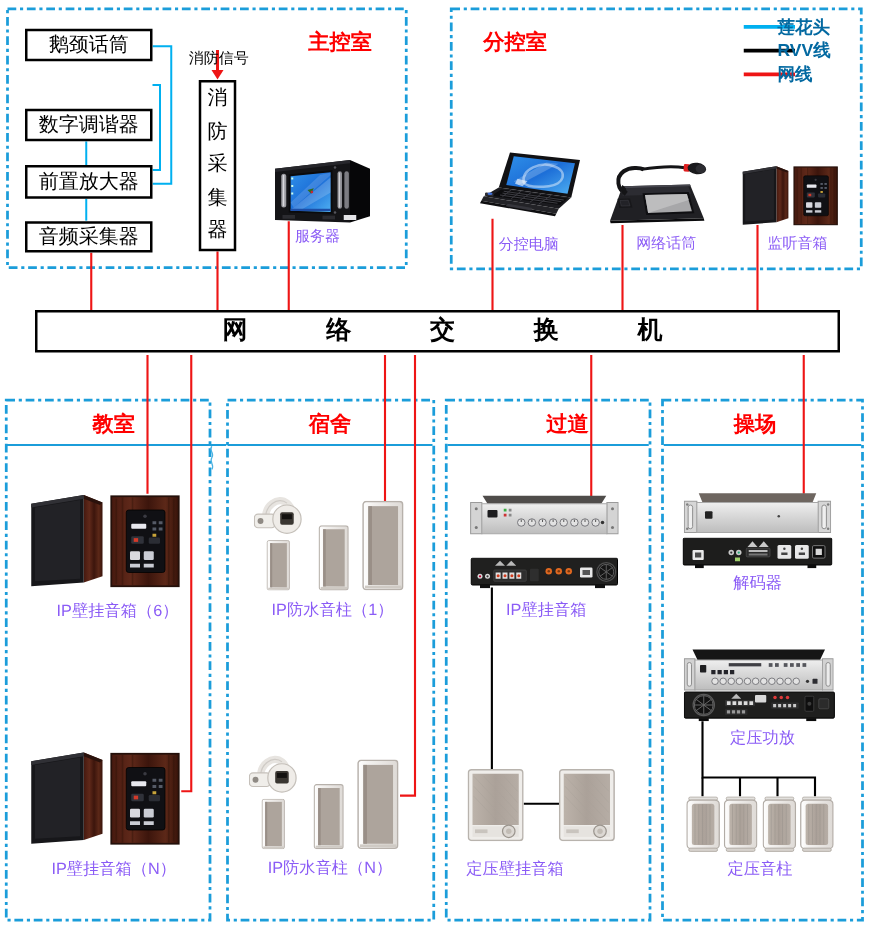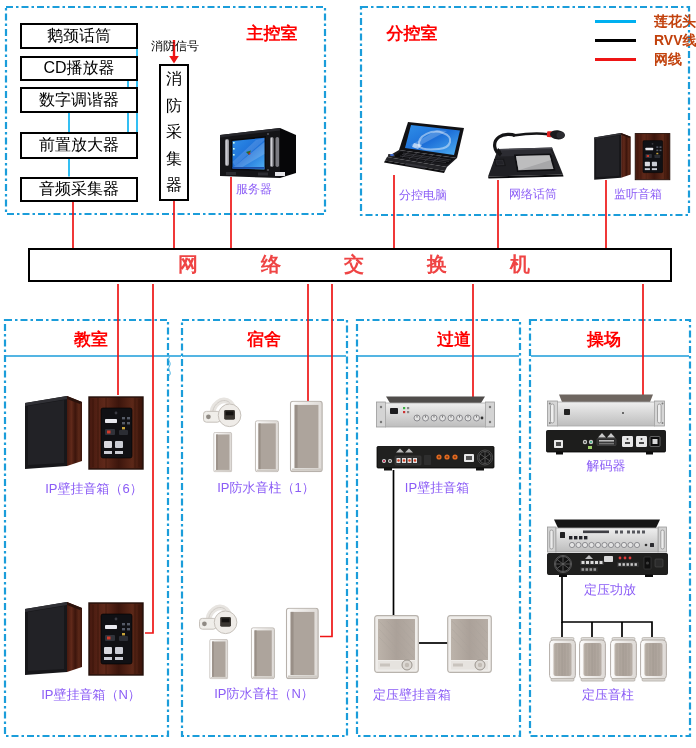--- a/index.html
+++ b/index.html
@@ -5,37 +5,37 @@
   html,body{margin:0;padding:0;background:#fff;}
   .stage{position:relative;width:696px;height:748px;background:#fff;overflow:hidden;
          font-family:"Liberation Sans",sans-serif;}
   .layer{position:absolute;left:0;top:0;}
   .abs{position:absolute;}
   .room-title{position:absolute;color:#ff0000;font-weight:bold;font-size:17px;
               transform:translateX(-50%);white-space:nowrap;}
   .dev-label{position:absolute;color:#8b5cf6;font-size:12px;transform:translateX(-50%);
              white-space:nowrap;}
   .dev-label.lg{font-size:13px;}
-  .src-box{position:absolute;left:20px;width:118px;background:#fff;border:2px solid #000;
+  .src-box{position:absolute;left:20px;width:102px;background:#fff;border:2px solid #000;
            box-sizing:border-box;display:flex;align-items:center;justify-content:center;
            font-size:16px;color:#000;white-space:nowrap;}
   .fire-box{position:absolute;left:159px;top:64px;width:30px;height:137px;background:#fff;
             border:2px solid #000;box-sizing:border-box;display:flex;align-items:center;
             justify-content:center;text-align:center;}
   .fire-box span{white-space:pre;font-size:16px;line-height:26.6px;color:#000;display:block;}
   .fire-signal{position:absolute;left:175px;top:38px;transform:translateX(-50%);
                font-size:12px;color:#000;white-space:nowrap;}
   .switch-bar{position:absolute;left:28px;top:248px;width:644px;height:34px;
               border:2px solid #000;box-sizing:border-box;background:#fff;}
   .switch-text{position:absolute;left:178px;top:248px;height:34px;line-height:33px;
-               font-size:20px;font-weight:bold;letter-spacing:63px;color:#ef4444;
+               font-size:20px;font-weight:bold;letter-spacing:63px;color:#000000;
                white-space:nowrap;}
   .legend-line{position:absolute;width:41px;height:3px;}
-  .legend-label{position:absolute;left:654px;transform:translateY(-50%);font-size:14px;
-                font-weight:bold;color:#c2410c;white-space:nowrap;}
+  .legend-label{position:absolute;left:622px;transform:translateY(-50%);font-size:14px;
+                font-weight:bold;color:#0369a1;white-space:nowrap;}
 </style>
 </head>
 <body>
 
 <div class="stage">
 
   <svg width="0" height="0" style="position:absolute" aria-hidden="true">
     <defs>
       <linearGradient id="g-screen" x1="0" y1="0" x2="1" y2="1">
         <stop offset="0" stop-color="#2f8fe8"></stop>
@@ -441,23 +441,20 @@
       <line x1="562" y1="622" x2="562" y2="637"></line>
       <line x1="592" y1="622" x2="592" y2="637"></line>
       <line x1="622" y1="622" x2="622" y2="637"></line>
     </g>
   </svg>
 
   <div class="room-title" style="left:272px;top:22px;">主控室</div>
   <div class="src-box" style="top:23px;height:26px;">
       <span>鹅颈话筒</span>
     </div>
-  <div class="src-box" style="top:56px;height:25px;">
-      <span>CD播放器</span>
-    </div>
   <div class="src-box" style="top:87px;height:26px;">
       <span>数字调谐器</span>
     </div>
   <div class="src-box" style="top:132px;height:26.5px;">
       <span>前置放大器</span>
     </div>
   <div class="src-box" style="top:176.5px;height:25.5px;">
       <span>音频采集器</span>
     </div>
   <div class="fire-signal">消防信号</div>

